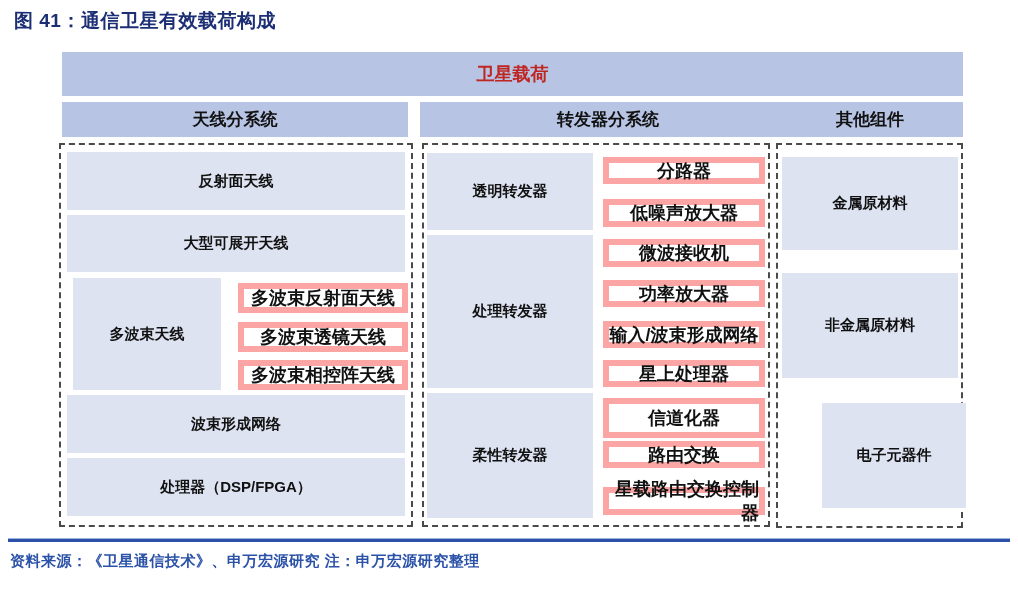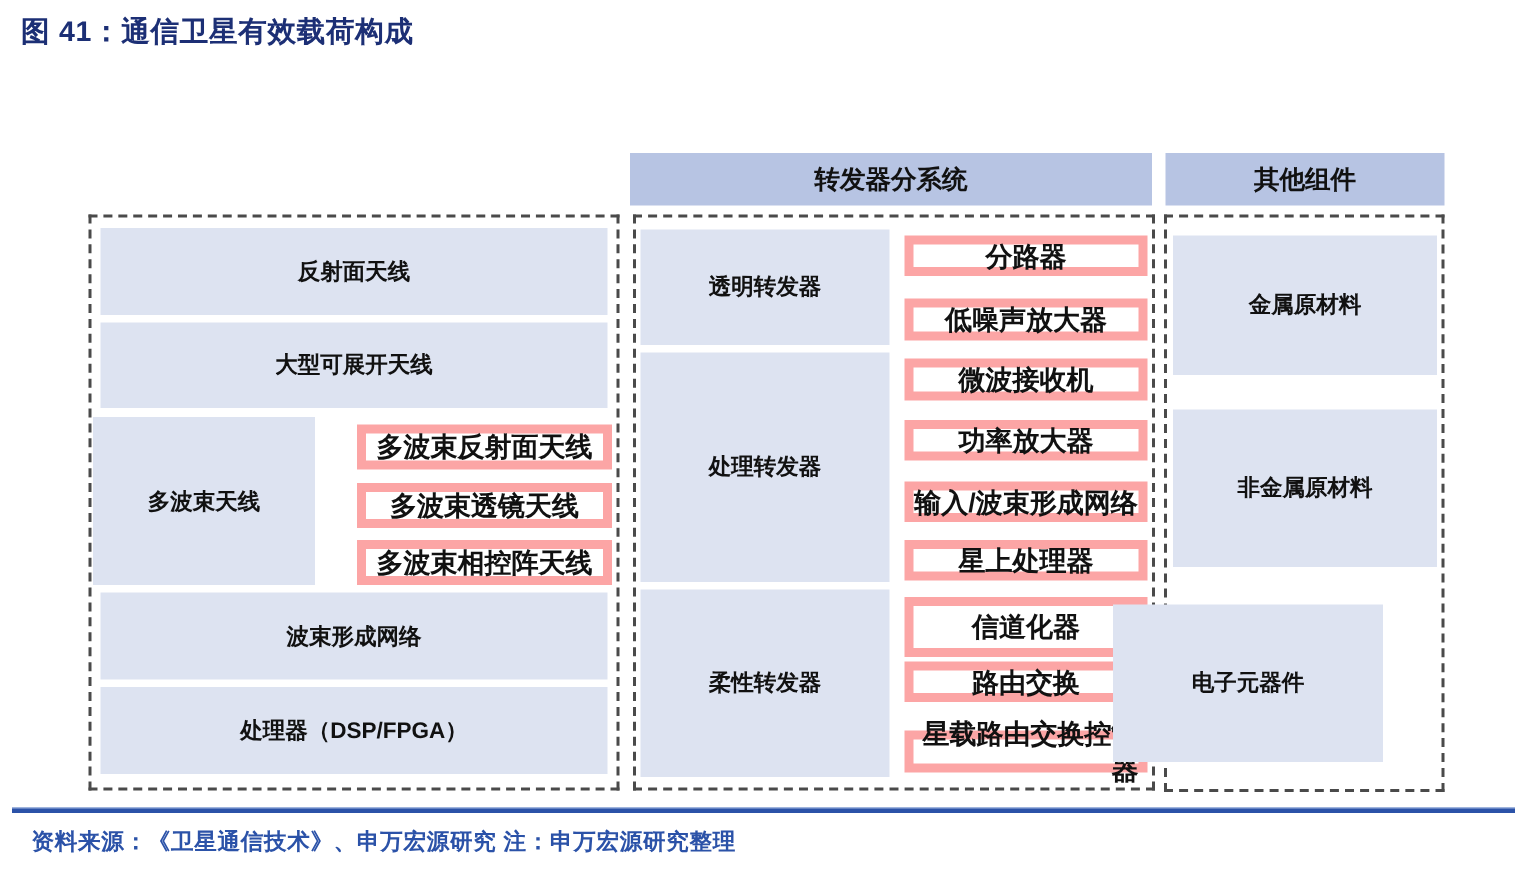--- a/index.html
+++ b/index.html
@@ -67,46 +67,50 @@
     box-sizing: border-box;
   }
   .rule {
     position: absolute;
     left: 8px; top: 538px; width: 1002px; height: 3px;
     background: var(--rule-color, #2b52a8);
     border-top: 1px solid #9fb4dd;
   }
   .footer {
     position: absolute;
-    left: 21px; top: 552px;
+    left: 10px; top: 552px;
     font-size: 15px;
     font-weight: bold;
     color: var(--footer-color, #2b52a8);
     letter-spacing: 0.5px;
     text-align: center;
   }
 </style>
 </head>
 <body>
 
 <div class="page">
 
   <div class="fig-title">图 41：通信卫星有效载荷构成</div>
 
+  <div class="root-bar">
+    <span>卫星载荷</span>
+  </div>
 
-  <div class="hdr" style="left:420px; top:102px; width:348px;">转发器分系统</div>
+  <div class="hdr" style="left:62px; top:102px; width:346px;">天线分系统</div>
+  <div class="hdr" style="left:420px; top:102px; width:348px;padding-left:14px;">转发器分系统</div>
   <div class="hdr" style="left:777px; top:102px; width:186px;">其他组件</div>
 
   <div class="dash" style="left:59px; top:143px; width:354px; height:384px;"></div>
   <div class="dash" style="left:422px; top:143px; width:348px; height:384px;"></div>
   <div class="dash" style="left:776px; top:143px; width:187px; height:385px;"></div>
 
   <div class="lbox" style="left:67px; top:152px; width:338px; height:58px;">反射面天线</div>
   <div class="lbox" style="left:67px; top:215px; width:338px; height:57px;">大型可展开天线</div>
-  <div class="lbox" style="left:62px; top:278px; width:148px; height:112px;">多波束天线</div>
+  <div class="lbox" style="left:73px; top:278px; width:148px; height:112px;">多波束天线</div>
   <div class="wbox" style="left:238px; top:283px; width:170px; height:30px;">多波束反射面天线</div>
   <div class="wbox" style="left:238px; top:322px; width:170px; height:30px;">多波束透镜天线</div>
   <div class="wbox" style="left:238px; top:360px; width:170px; height:30px;">多波束相控阵天线</div>
   <div class="lbox" style="left:67px; top:395px; width:338px; height:58px;">波束形成网络</div>
   <div class="lbox" style="left:67px; top:458px; width:338px; height:58px;">处理器（DSP/FPGA）</div>
 
   <div class="lbox" style="left:427px; top:153px; width:166px; height:77px;">透明转发器</div>
   <div class="lbox" style="left:427px; top:235px; width:166px; height:153px;">处理转发器</div>
   <div class="lbox" style="left:427px; top:393px; width:166px; height:125px;">柔性转发器</div>
 
@@ -115,18 +119,18 @@
   <div class="wbox" style="left:603px; top:239px; width:162px; height:28px;">微波接收机</div>
   <div class="wbox" style="left:603px; top:280px; width:162px; height:27px;">功率放大器</div>
   <div class="wbox" style="left:603px; top:321px; width:162px; height:27px;">输入/波束形成网络</div>
   <div class="wbox" style="left:603px; top:360px; width:162px; height:27px;">星上处理器</div>
   <div class="wbox" style="left:603px; top:398px; width:162px; height:40px;">信道化器</div>
   <div class="wbox" style="left:603px; top:487px; width:162px; height:28px;">星载路由交换控制器</div>
   <div class="wbox" style="left:603px; top:441px; width:162px; height:27px;">路由交换</div>
 
   <div class="lbox" style="left:782px; top:157px; width:176px; height:93px;">金属原材料</div>
   <div class="lbox" style="left:782px; top:273px; width:176px; height:105px;">非金属原材料</div>
-  <div class="lbox" style="left:742px; top:403px; width:180px; height:105px;">电子元器件</div>
+  <div class="lbox" style="left:822px; top:403px; width:144px; height:105px;">电子元器件</div>
 
   <div class="rule"></div>
   <div class="footer">资料来源：《卫星通信技术》、申万宏源研究 注：申万宏源研究整理</div>
 
 </div>
 
 </body></html>

